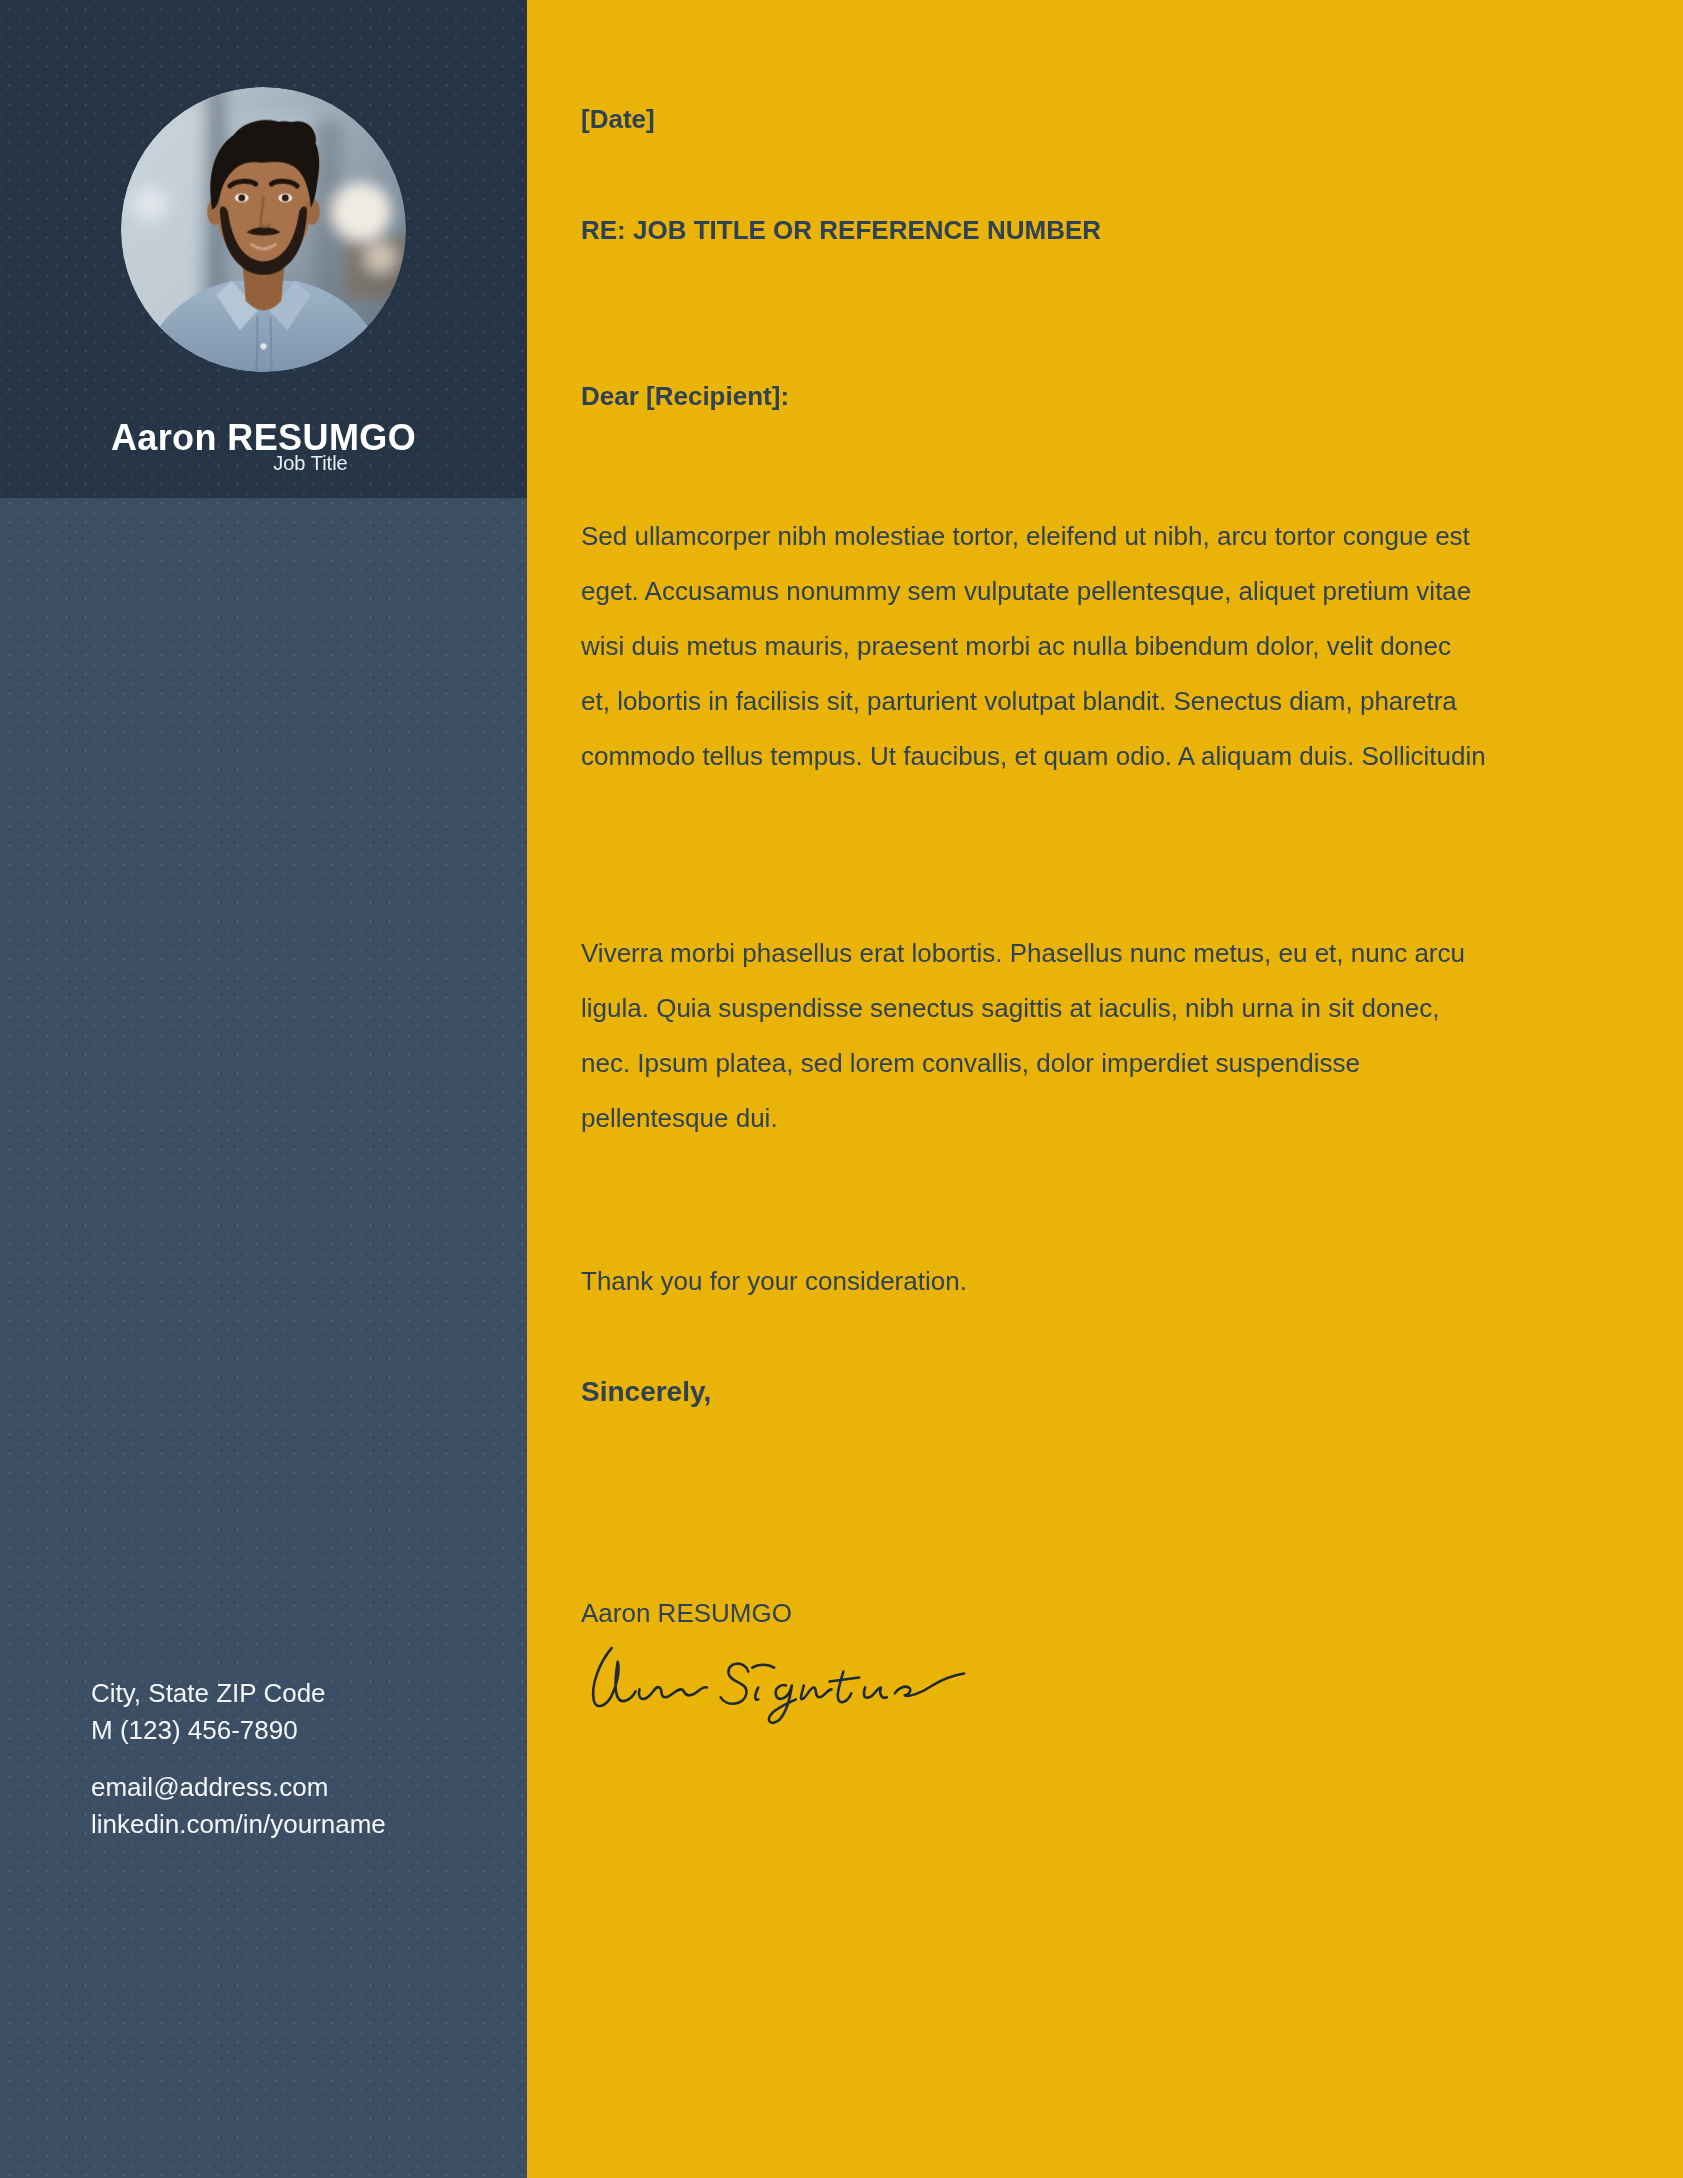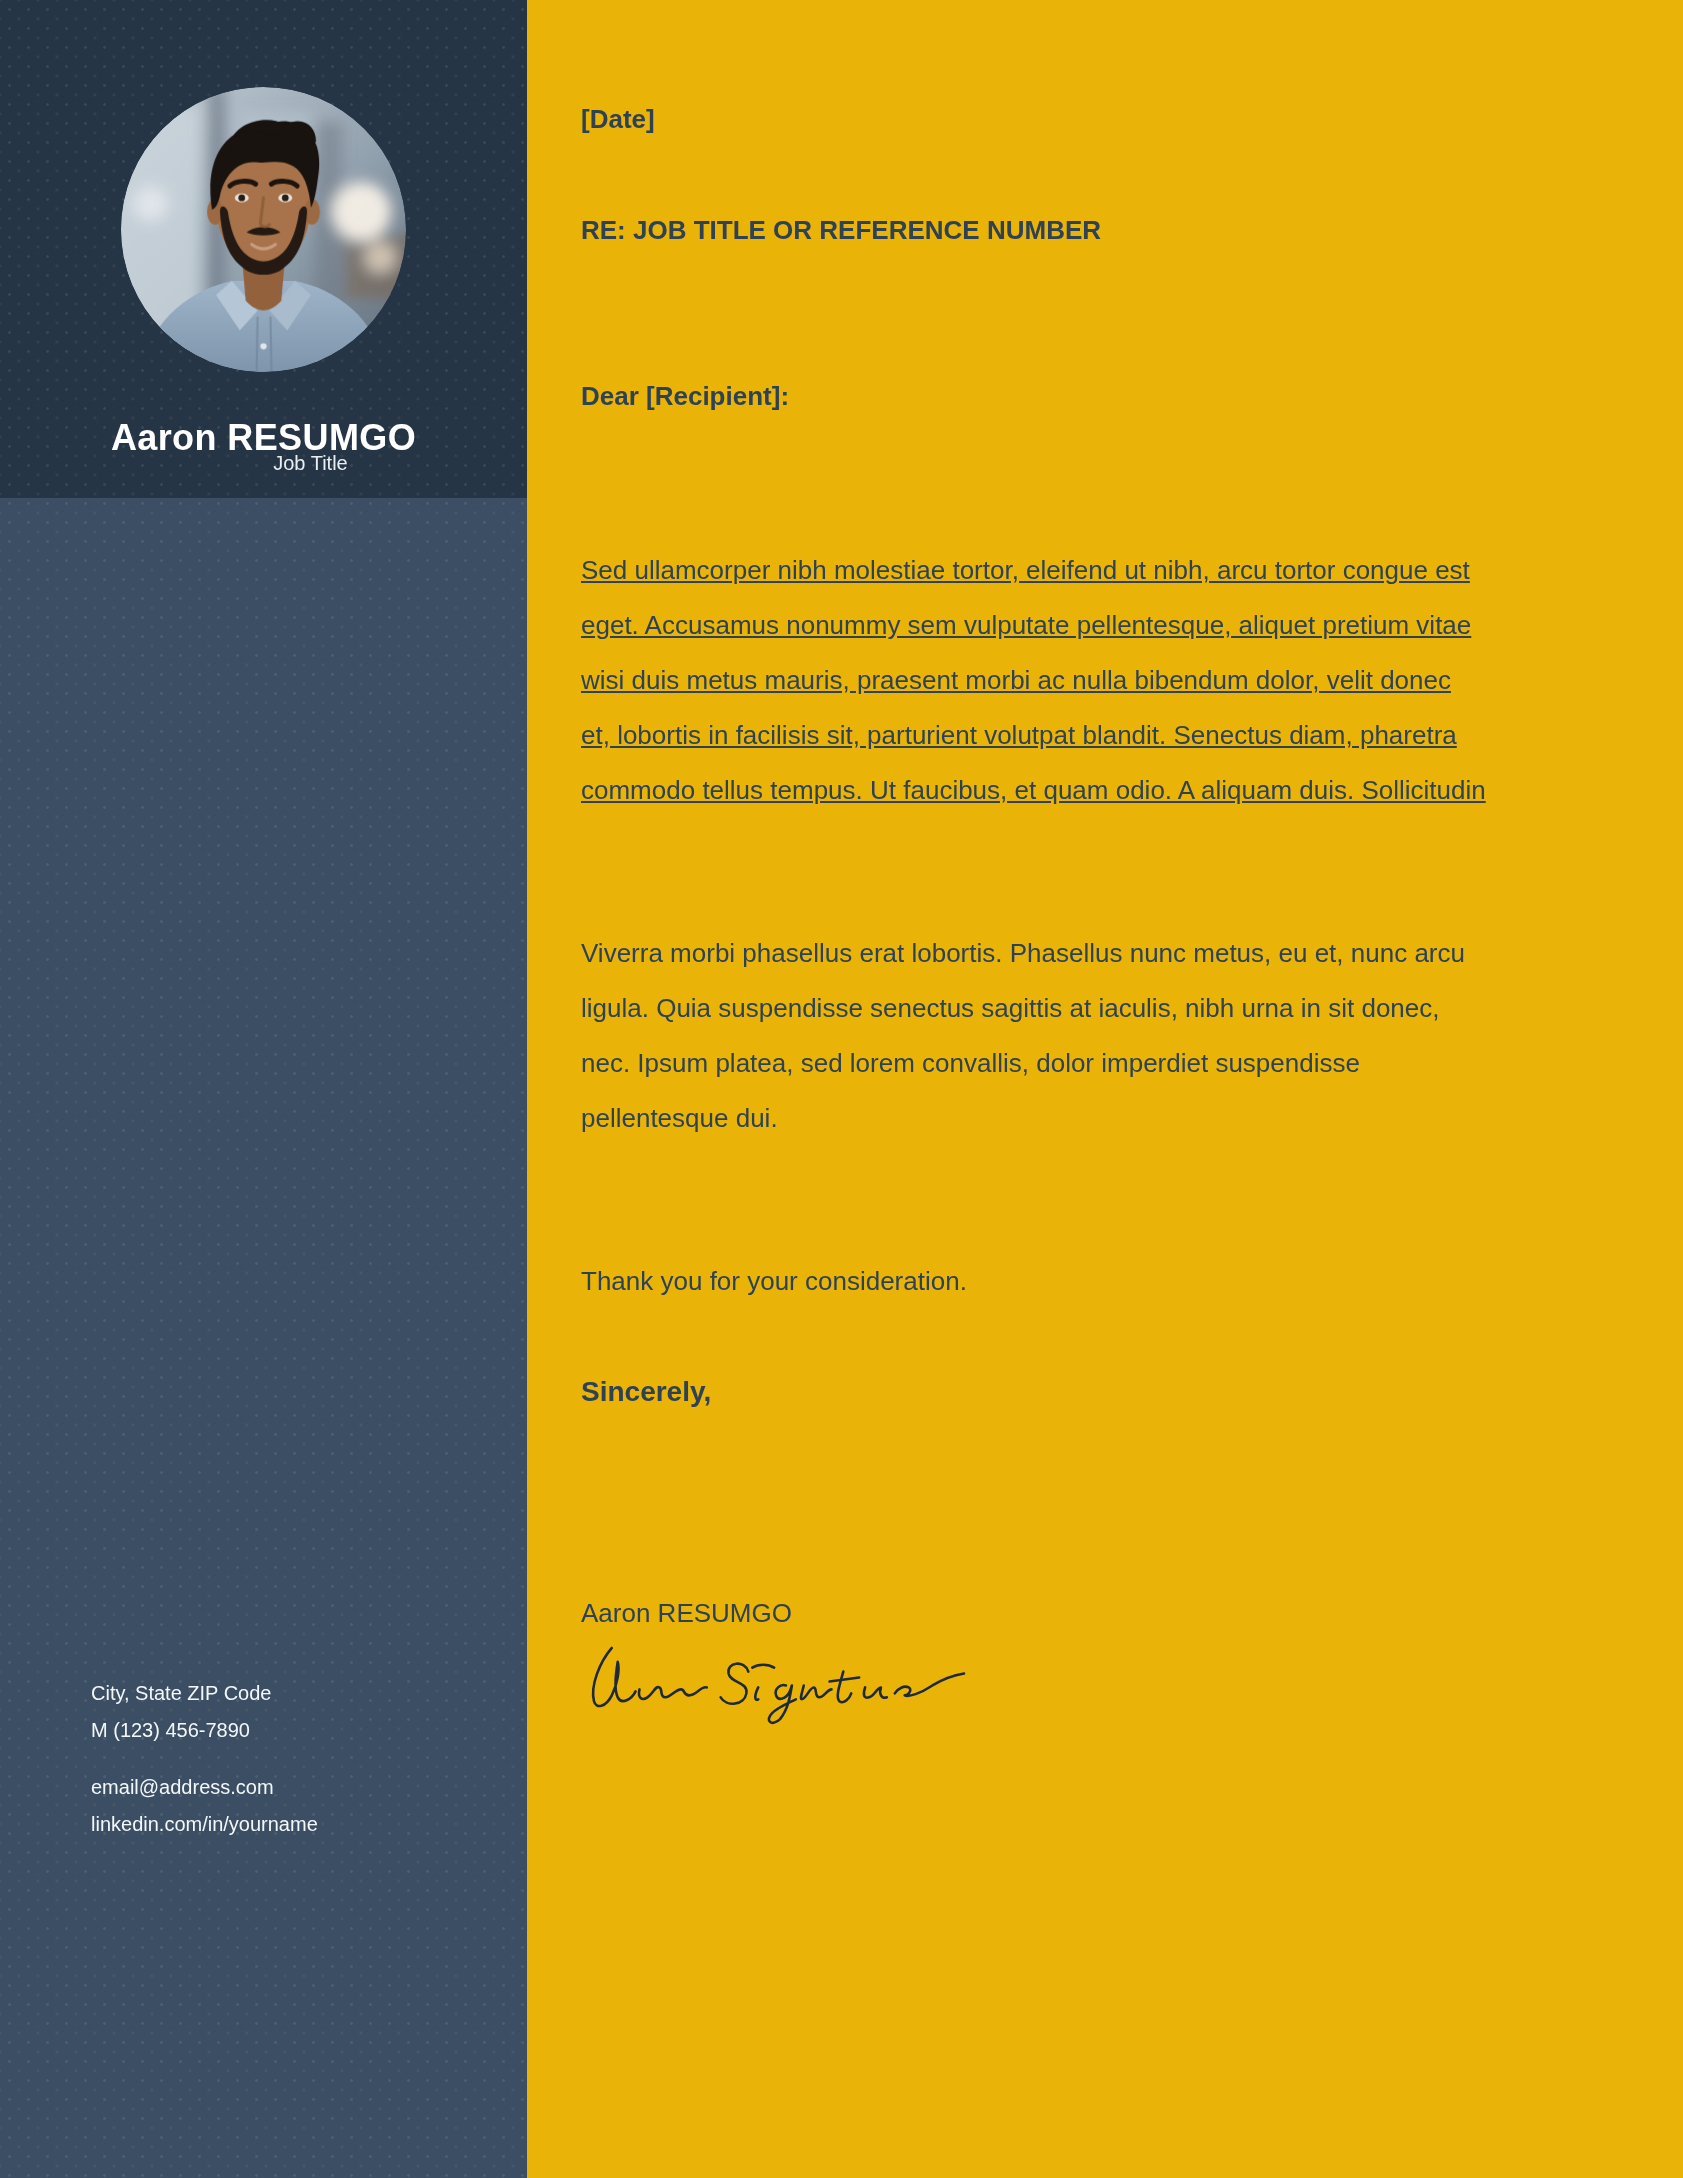--- a/index.html
+++ b/index.html
@@ -11,32 +11,32 @@
   .dots{background-image:
         radial-gradient(rgba(255,255,255,0.09) 1.3px, transparent 1.5px),
         radial-gradient(rgba(224,178,122,0.10) 1.3px, transparent 1.5px);
         background-size:19px 19px,19px 19px;background-position:0 0,9.4px 9.4px;}
   .sidebar-header{position:absolute;top:0;left:0;width:527px;height:498px;background-color:#253546;}
   .photo{position:absolute;left:121px;top:87px;width:285px;height:285px;border-radius:50%;overflow:hidden;}
   .name{position:absolute;top:392px;left:0;width:527px;text-align:center;color:#ffffff;
         font-size:36px;font-weight:bold;letter-spacing:0.4px;line-height:44px;}
   .jobtitle{position:absolute;top:446px;left:0;width:621px;text-align:center;color:#e9eef3;
         font-size:20px;line-height:34px;}
-  .contact{position:absolute;left:91px;top:1675px;color:#f4f7f9;font-size:20px;line-height:37px;}
+  .contact{position:absolute;left:91px;top:1675px;color:#f4f7f9;font-size:26px;line-height:37px;}
   .contact .group2{margin-top:20px;}
 
   
   .content{position:absolute;left:527px;top:0;width:1156px;height:2178px;background:#eab308;color:#2e4254;}
   .content > div{position:absolute;left:54px;}
   .bold{font-weight:bold;}
   .date{top:99px;font-size:26px;line-height:40px;}
   .subject{top:210px;font-size:26px;line-height:40px;font-weight:bold;}
   .salutation{top:376px;font-size:26px;line-height:40px;}
   .para{font-size:26px;line-height:55px;white-space:nowrap;}
-  .p1{top:543px;text-decoration:underline;}
+  .p1{top:509px;}
   .p2{top:926px;}
   .thanks{top:1254px;font-size:26px;line-height:54px;}
   .sincerely{top:1365px;font-size:28px;line-height:54px;}
   .signer{top:1586px;font-size:26px;line-height:54px;}
   .signature{position:absolute;left:57px;top:1634px;}
 </style>
 </head>
 <body>
 
 <div class="page">

